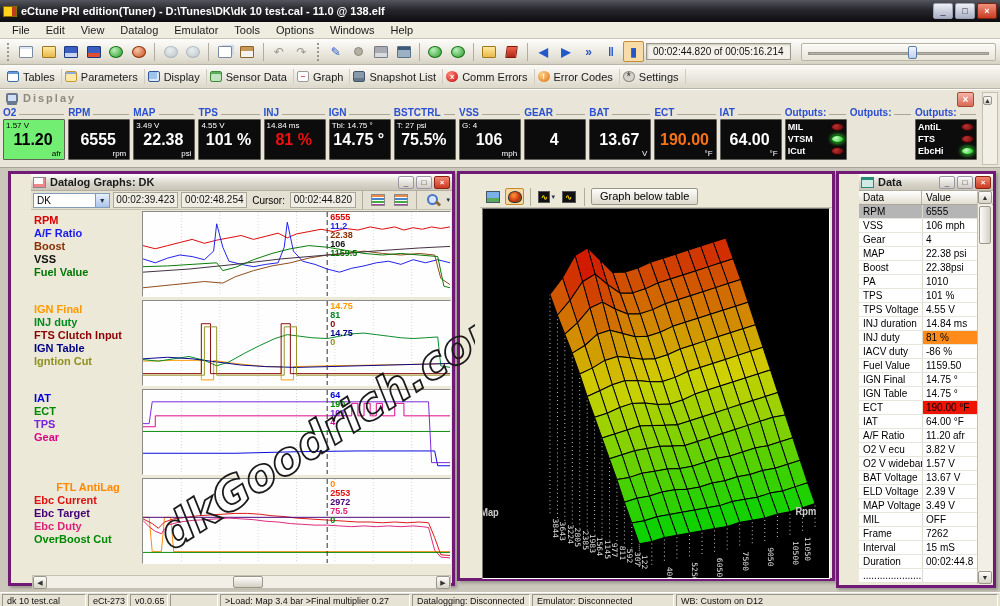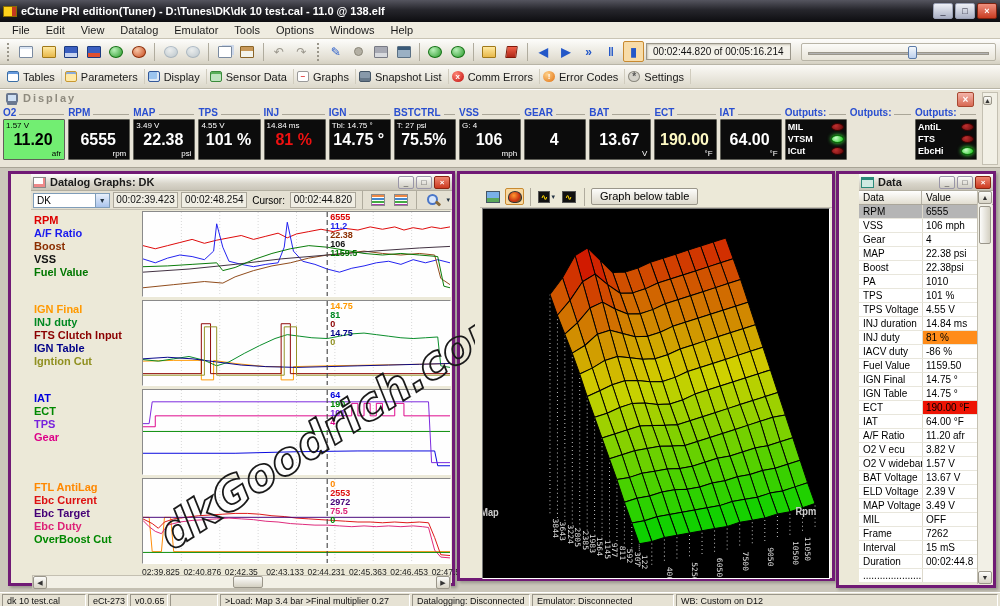--- a/index.html
+++ b/index.html
@@ -287,21 +287,21 @@
     <span class="navbtn">
       <span class="nico nico-display"></span>
       <span>Display</span>
     </span>
     <span class="navbtn">
       <span class="nico nico-sensor"></span>
       <span>Sensor Data</span>
     </span>
     <span class="navbtn">
       <span class="nico nico-graphs">~</span>
-      <span>Graphs</span>
+      <span>Graph</span>
     </span>
     <span class="navbtn">
       <span class="nico nico-snapshot"></span>
       <span>Snapshot List</span>
     </span>
     <span class="navbtn">
       <span class="nico nico-comm">x</span>
       <span>Comm Errors</span>
     </span>
     <span class="navbtn">
@@ -430,21 +430,21 @@
           <span class="gunit">V</span>
         </div>
       </div>
       <div class="gauge">
         <div class="glabel-row">
           <span class="glabel">ECT</span>
           <span class="grule"></span>
         </div>
         <div class="gbox">
           <span class="gsub"></span>
-          <span class="gval" style="color: #fef9c3;">190.00</span>
+          <span class="gval" style="color: #f97316;">190.00</span>
           <span class="gunit">°F</span>
         </div>
       </div>
       <div class="gauge">
         <div class="glabel-row">
           <span class="glabel">IAT</span>
           <span class="grule"></span>
         </div>
         <div class="gbox">
           <span class="gsub"></span>
@@ -551,21 +551,21 @@
             <div class="litem" style="color: rgb(0, 0, 136);">IGN Table</div>
             <div class="litem" style="color: rgb(144, 144, 32);">Igntion Cut</div>
           </div>
           <div class="lg">
             <div class="litem" style="color: rgb(0, 0, 221);">IAT</div>
             <div class="litem" style="color: rgb(0, 136, 0);">ECT</div>
             <div class="litem" style="color: rgb(119, 34, 221);">TPS</div>
             <div class="litem" style="color: rgb(221, 0, 136);">Gear</div>
           </div>
           <div class="lg">
-            <div class="litem" style="color: rgb(255, 136, 0);">FTL AntiLag</div>
+            <div class="litem" style="color: rgb(255, 136, 0); text-align: center;">FTL AntiLag</div>
             <div class="litem" style="color: rgb(221, 17, 17);">Ebc Current</div>
             <div class="litem" style="color: rgb(68, 0, 119);">Ebc Target</div>
             <div class="litem" style="color: rgb(221, 34, 119);">Ebc Duty</div>
             <div class="litem" style="color: rgb(0, 136, 0);">OverBoost Cut</div>
           </div>
         </div>
       <div class="plots-col" id="plots">
         <svg class="wm" viewBox="0 0 333 356">
           <text transform="translate(30,340) rotate(-33)" font-size="45" font-style="italic" font-weight="bold" fill="none" stroke="#1a1a1a" stroke-width="1.8" font-family="DejaVu Sans, sans-serif">dkGoodrich.com</text>
         </svg>
@@ -655,30 +655,20 @@
               <polyline points="0,73.42 331,73.42" fill="none" stroke="#008800" stroke-width="1"></polyline>
               <line x1="198.6" y1="0" x2="198.6" y2="84" stroke="#444" stroke-width="1.2" stroke-dasharray="5,3"></line>
             </svg>
             <div class="vals">
               <span style="color: rgb(255, 136, 0);">0</span>
               <span style="color: rgb(221, 17, 17);">2553</span>
               <span style="color: rgb(68, 0, 119);">2972</span>
               <span style="color: rgb(221, 34, 119);">75.5</span>
               <span style="color: rgb(0, 136, 0);">0</span>
             </div>
-          </div>
-          <div class="xaxis">
-            <span style="left: 0px;">02:39.825</span>
-            <span style="left: 41.375px;">02:40.876</span>
-            <span style="left: 82.75px;">02:42.35</span>
-            <span style="left: 124.125px;">02:43.133</span>
-            <span style="left: 165.5px;">02:44.231</span>
-            <span style="left: 206.875px;">02:45.363</span>
-            <span style="left: 248.25px;">02:46.453</span>
-            <span style="left: 289.625px;">02:47.525</span>
           </div>
         </div>
     </div>
     <div class="dl-hscroll">
       <span class="sbtn">◀</span>
       <span class="hthumb"></span>
       <span class="sbtn" style="position:absolute;right:0">▶</span>
     </div>
   </div>
 

